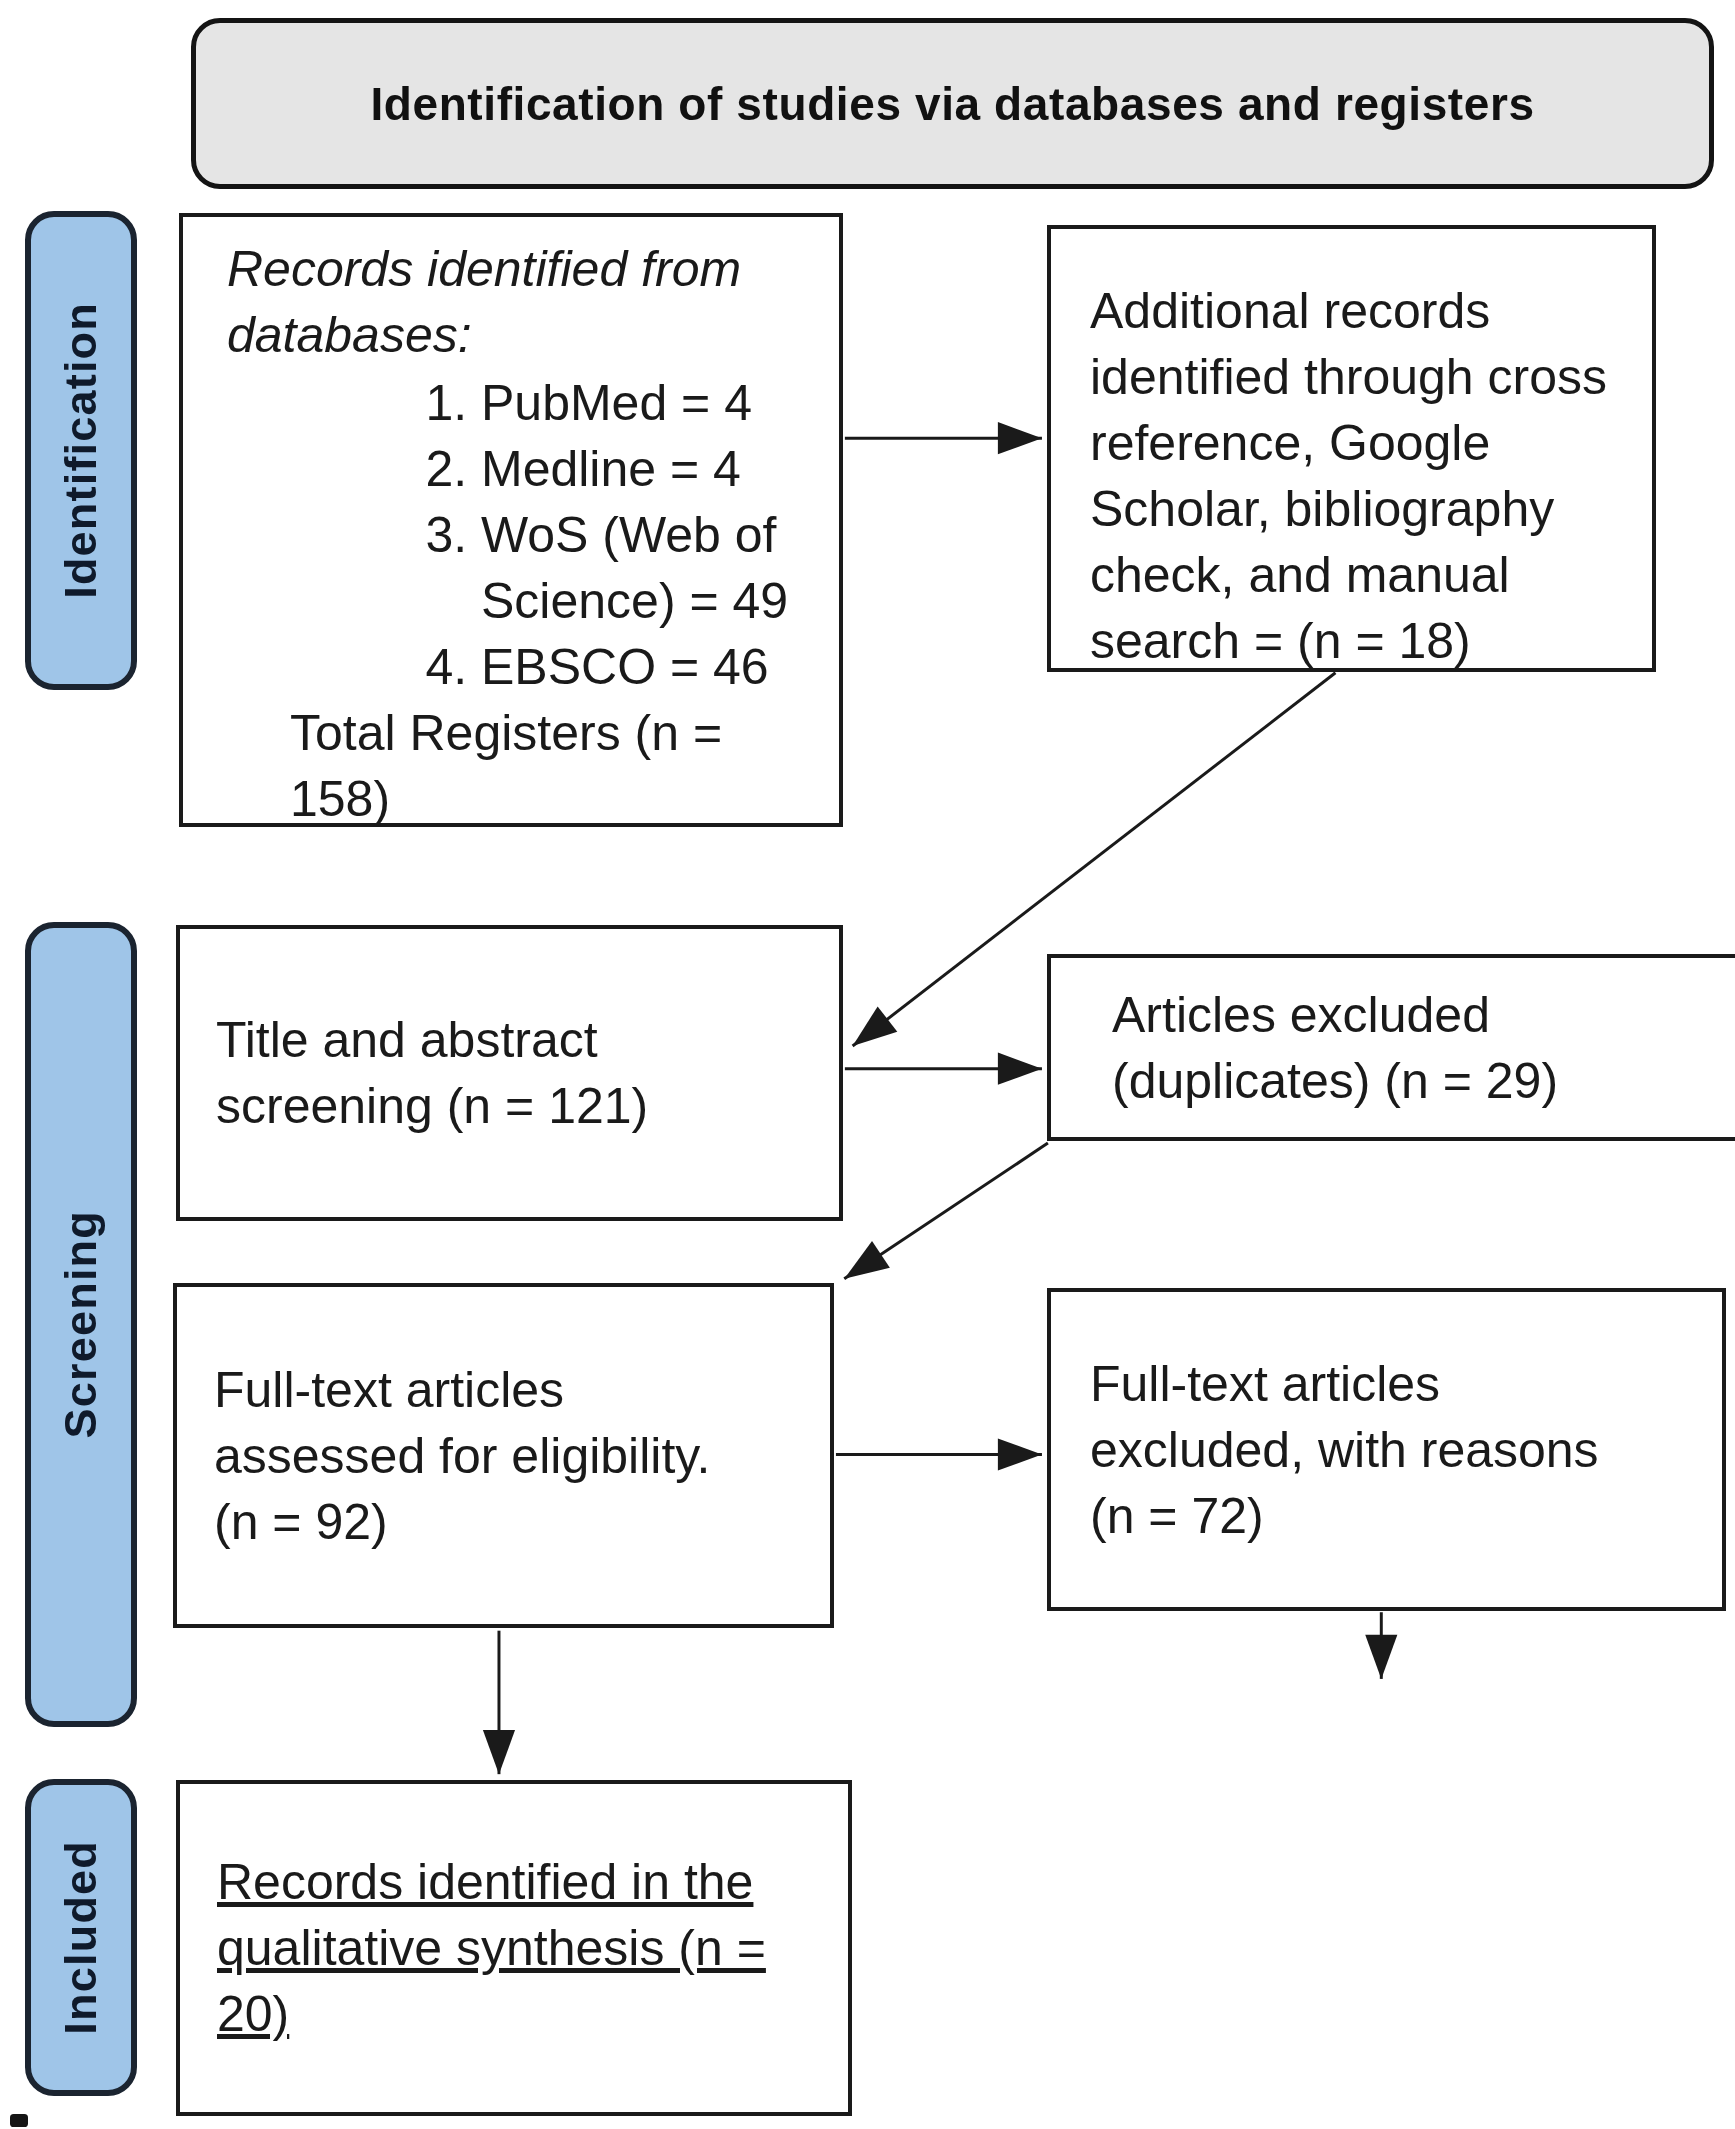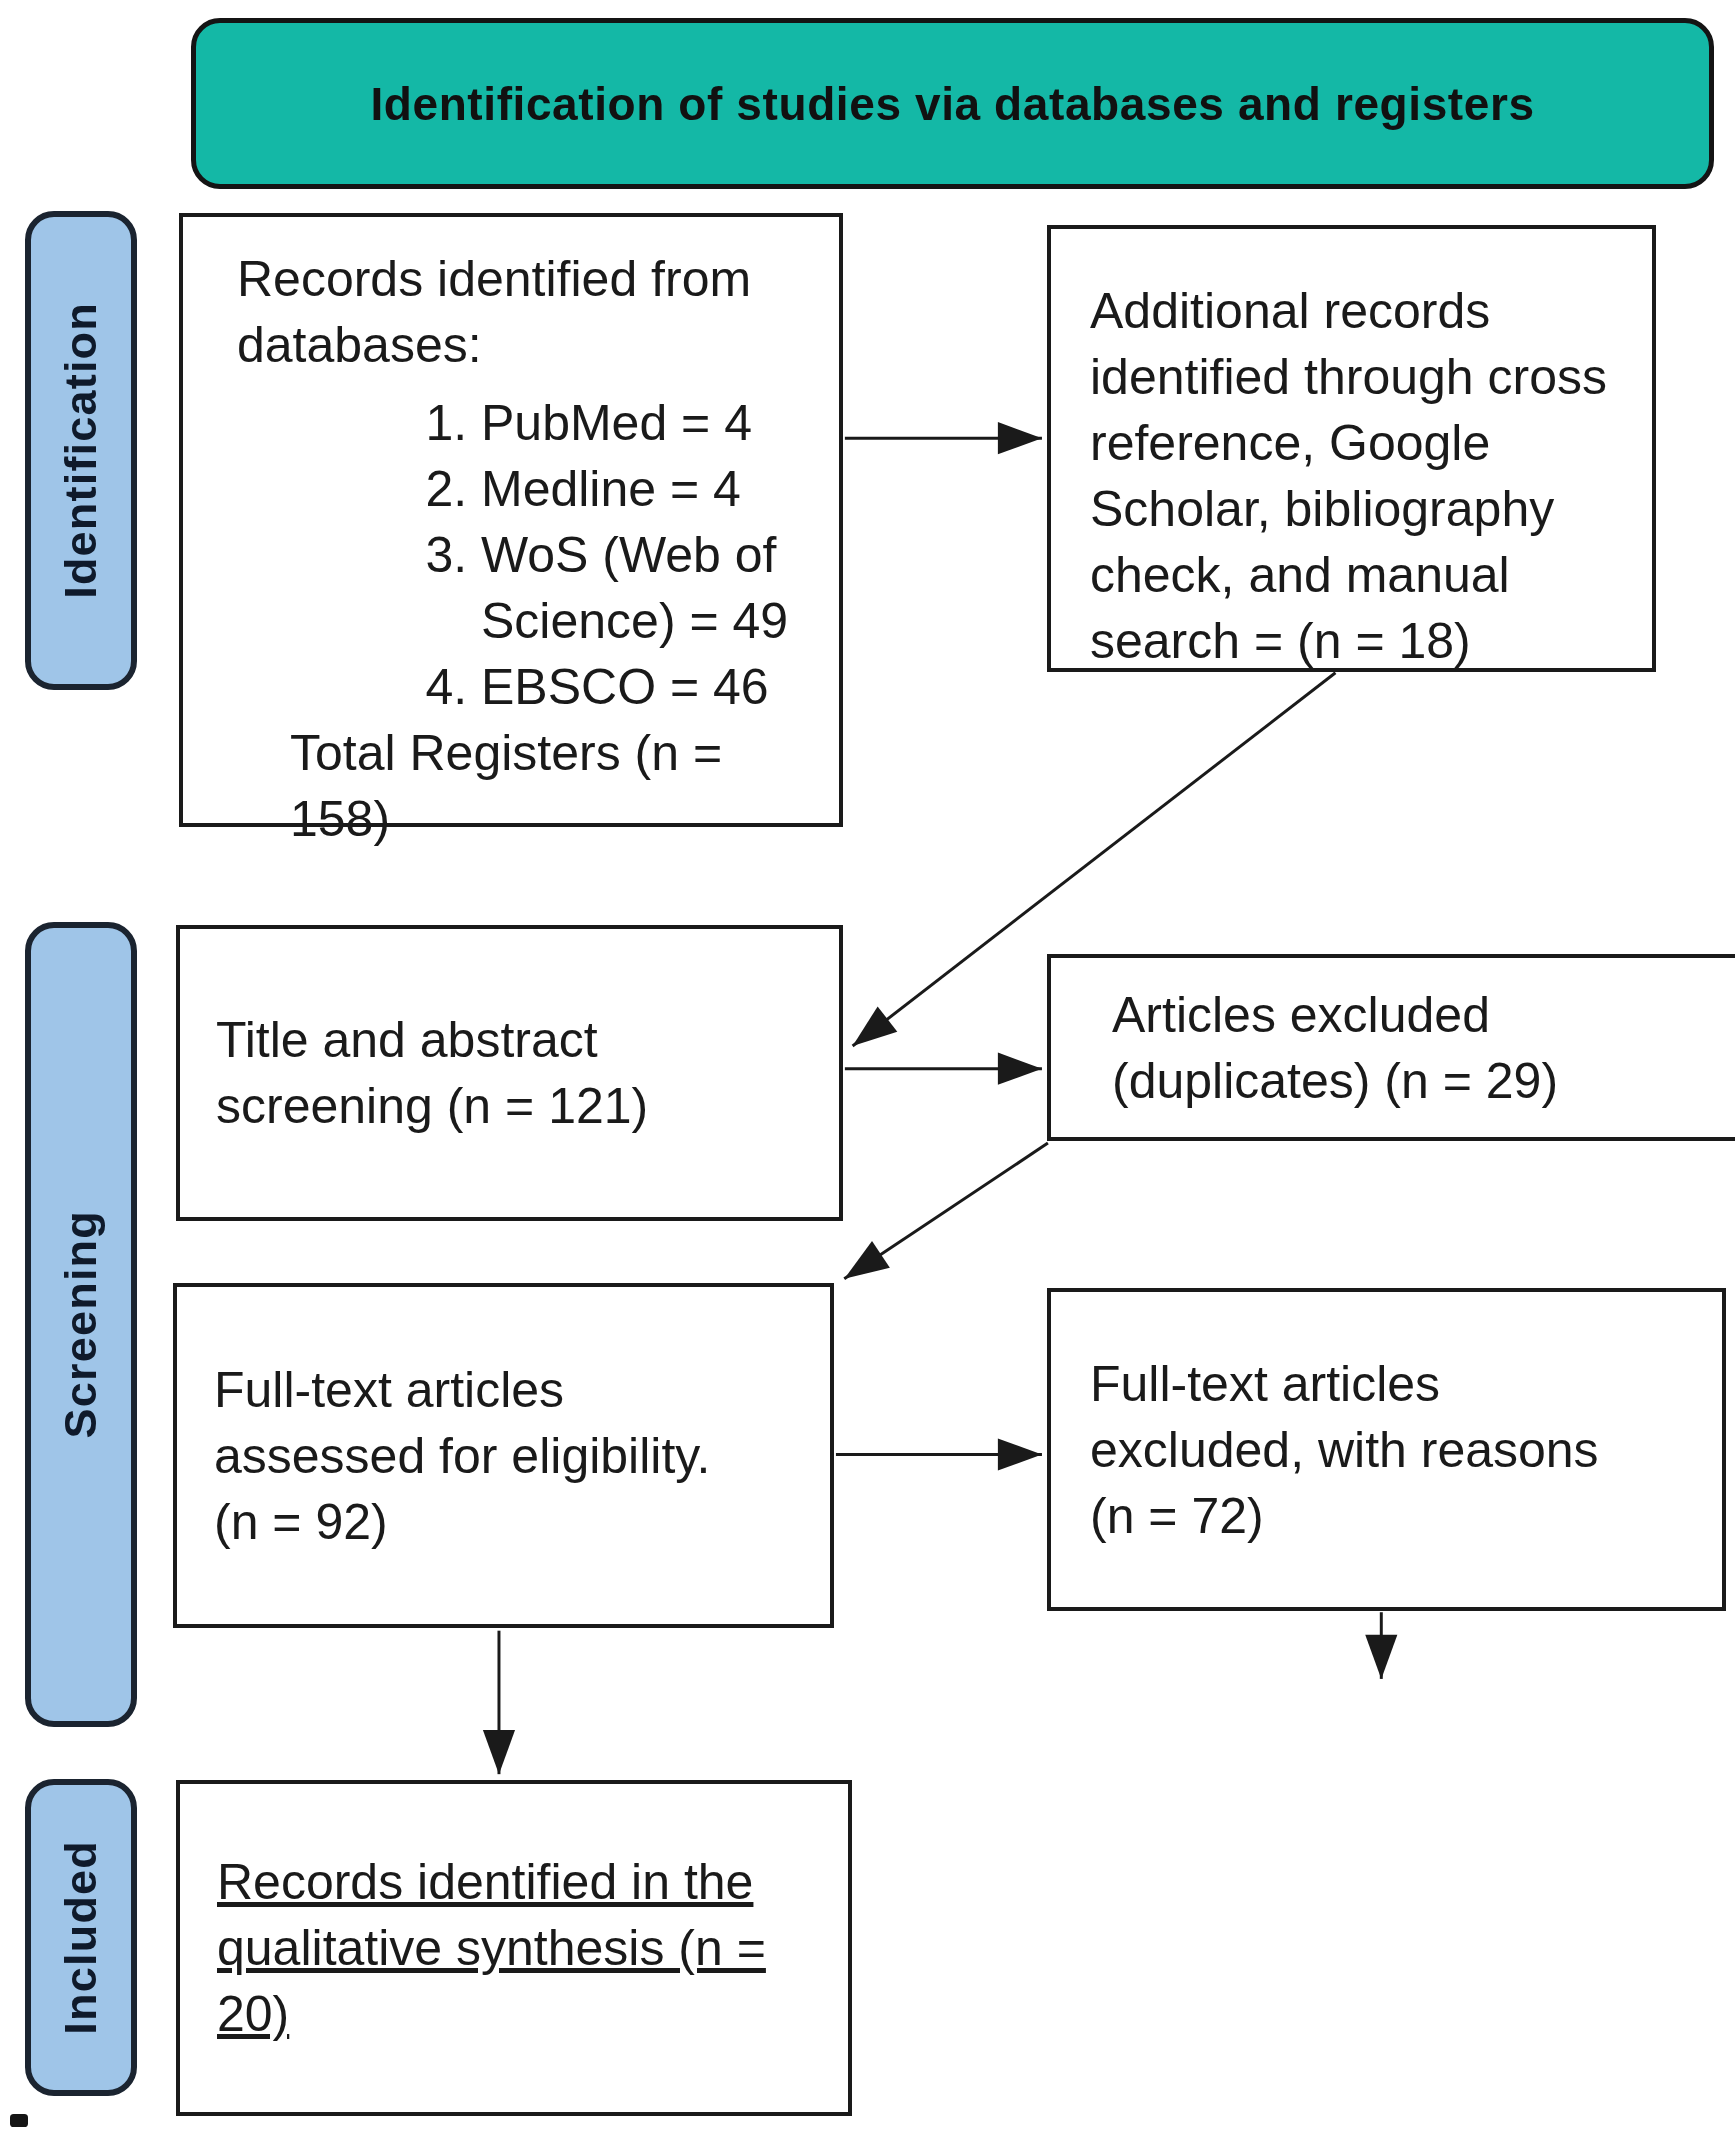--- a/index.html
+++ b/index.html
@@ -14,21 +14,21 @@
 
   
   .title-box {
     position: absolute;
     left: 191px; top: 18px;
     width: 1523px; height: 171px;
     border: 5.4px solid #141414;
     border-radius: 29px;
     box-sizing: border-box;
     display: flex; align-items: center; justify-content: center;
-    background: #14b8a6;
+    background: #e5e5e5;
   }
   .title-box .title {
     font-size: 46px;
     font-weight: bold;
     color: #111111;
     letter-spacing: 0.6px;
   }
 
   
   .stage {
@@ -61,21 +61,21 @@
     border: 4.2px solid #1a1a1a;
     box-sizing: border-box;
     color: #1a1a1a;
     font-size: 50px;
     line-height: 1.32;
   }
   .txt { white-space: pre-line; margin: 0; }
   .vcenter { display: flex; align-items: center; }
 
   .box-records    { left: 179px;  top: 213px;  width: 664px; height: 614px; padding: 16.7px 18px 0 42px; }
-  .box-records .intro { margin: 12px; white-space: pre-line; }
+  .box-records .intro { margin: 2px; white-space: pre-line; font-style: italic; }
   .box-records ol { margin: 0; padding-left: 256px; }
   .box-records li { white-space: pre-line; }
   .box-records .total { margin: 0; padding-left: 65px; white-space: pre-line; }
 
   .box-additional { left: 1047px; top: 225px;  width: 609px; height: 447px;  padding: 49px 24px 0 39px; }
   .box-screening  { left: 176px;  top: 925px; width: 667px; height: 296px;  padding-left: 36px; }
   .box-duplicates { left: 1047px; top: 954px; width: 798px; height: 187px;  padding-left: 61px; }
   .box-fulltext   { left: 173px;  top: 1283px; width: 661px; height: 345px;  padding-left: 37px; }
   .box-excluded   { left: 1047px; top: 1288px; width: 679px; height: 323px;  padding-left: 39px; }
   .box-included   { left: 176px;  top: 1780px; width: 676px; height: 336px;  padding-left: 37px; text-decoration: underline; }

